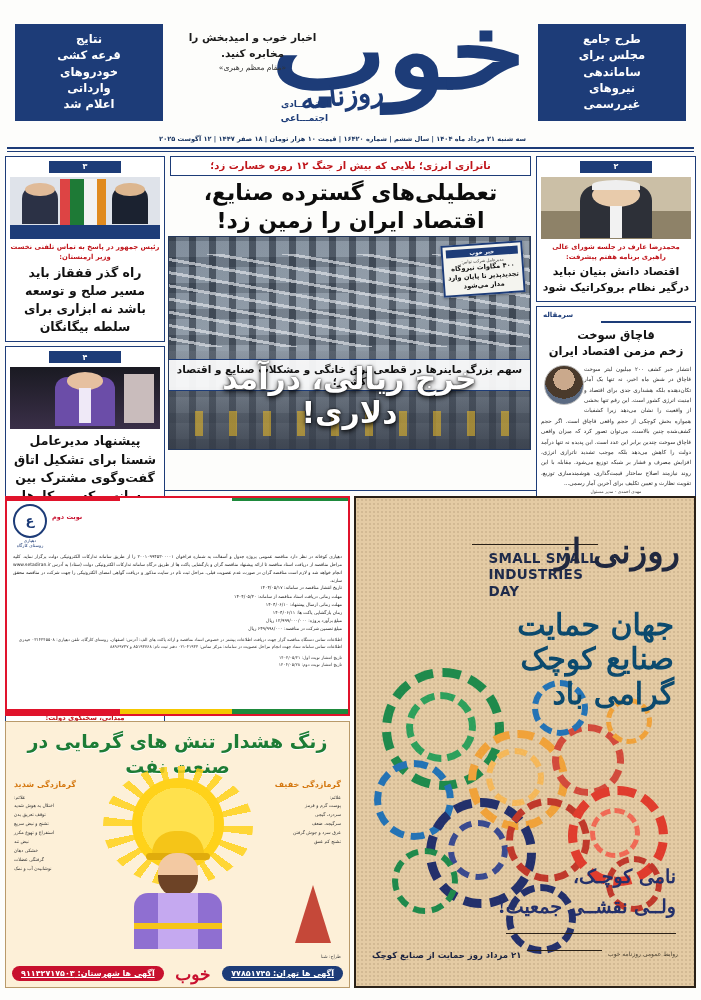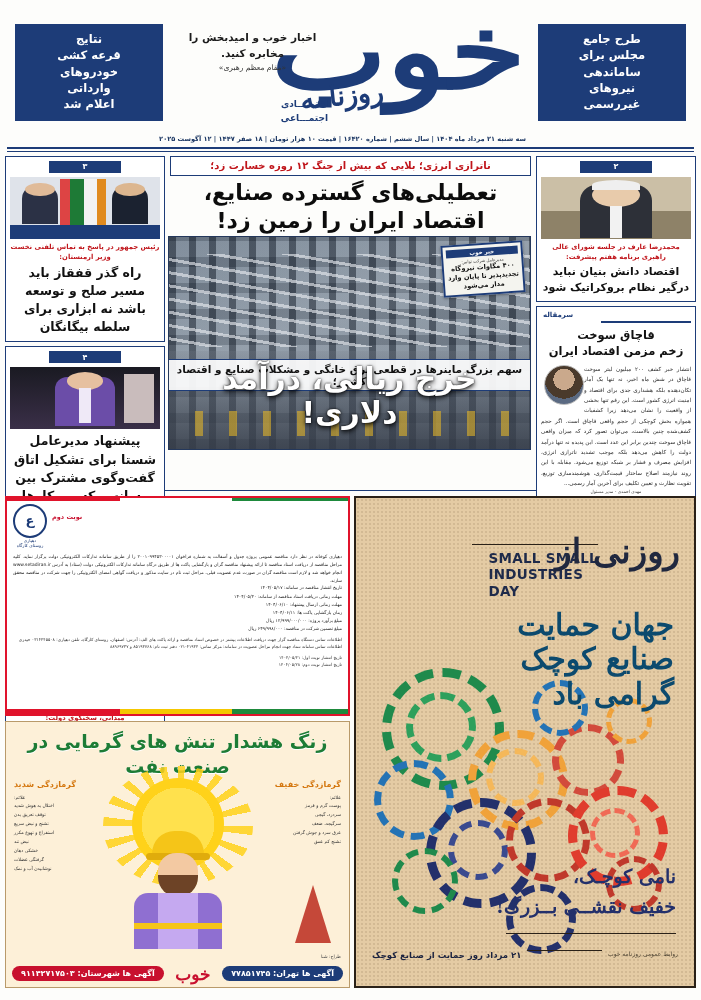--- a/index.html
+++ b/index.html
@@ -275,21 +275,21 @@
   .w-body { position:absolute; left:12px; top:62px; width:88px; height:56px; background:#8f6fd1; border-radius:14px 14px 0 0;}
   .w-vest { position:absolute; left:36px; top:62px; width:40px; height:56px; background:#c5a9f0;}
   .w-strip { position:absolute; left:12px; top:92px; width:88px; height:6px; background:#f5c518;}
   .derrick { position:absolute; right:18px; bottom:44px; width:0;height:0;
     border-left: 18px solid transparent; border-right: 18px solid transparent; border-bottom: 58px solid #c0392b; opacity:.92;}
   .oilad .foot {
     position:absolute; left:0; right:0; bottom:0; height:26px;
     display:flex; flex-direction:row-reverse; align-items:center; justify-content:space-between;
     padding: 0 6px; box-sizing:border-box;
   }
-  .pill { background:#c8102e; color:#fff; font-size:8px; font-weight:bold; border-radius:11px; padding:3px 9px; }
+  .pill { background:#c8102e; color:#fff; font-size:8px; font-weight:bold; border-radius:11px; padding:3px 9px;text-decoration:underline; }
   .pill.blue { background:#1d3c78; }
   .brandmark { color:#c8102e; font-size:17px; font-weight:bold; font-family:"DejaVu Serif","Liberation Serif",serif;}
   .oilad .sig { position:absolute; right:8px; bottom:28px; font-size:4.6px; color:#444;}
 
   
   .poster {
     border: 2px solid #2a2118; background: #e4cba4;
     height: 100%; position: relative; overflow: hidden; box-sizing:border-box;
   }
   .poster .grain { position:absolute; inset:0;
@@ -606,21 +606,21 @@
 
         <div class="fa1">روزنی از</div>
         <div class="fa2">
           <div>جهان حمایت</div>
           <div>صنایع کوچک</div>
           <div>گرامی باد</div>
         </div>
 
         <div class="slog">
           <div>نامی کوچـک،</div>
-          <div class="l2">خفیف نقشــی بــزرگ!</div>
+          <div class="l2">ولــی نقشــی جمعیت!</div>
         </div>
         <div class="slog-rule"></div>
 
         <div class="bar">
           <div class="date">۲۱ مرداد روز حمایت از صنایع کوچک</div>
           <div class="line"></div>
           <div class="pr">روابط عمومی روزنامه خوب</div>
         </div>
       </div>
     </div>

